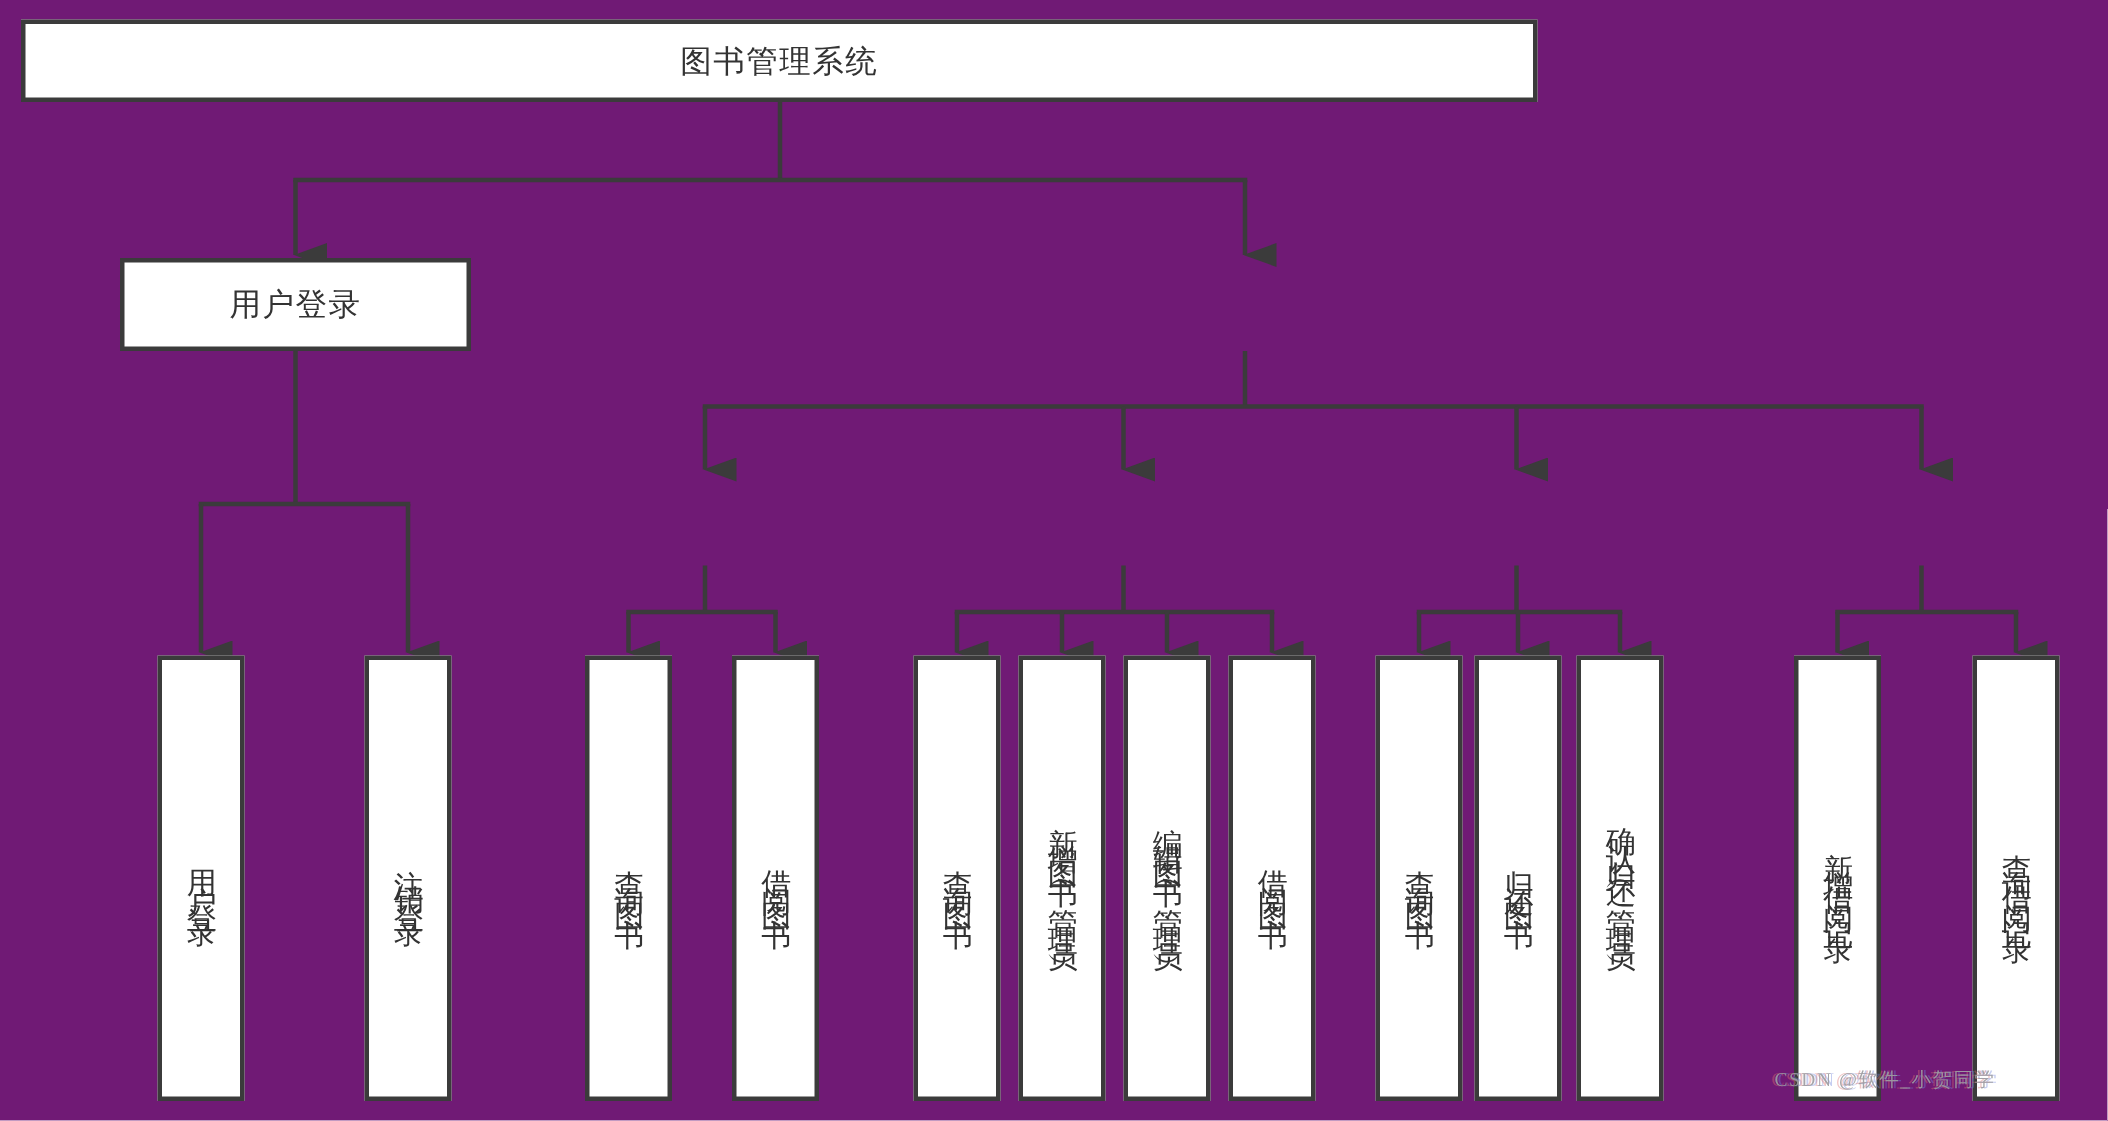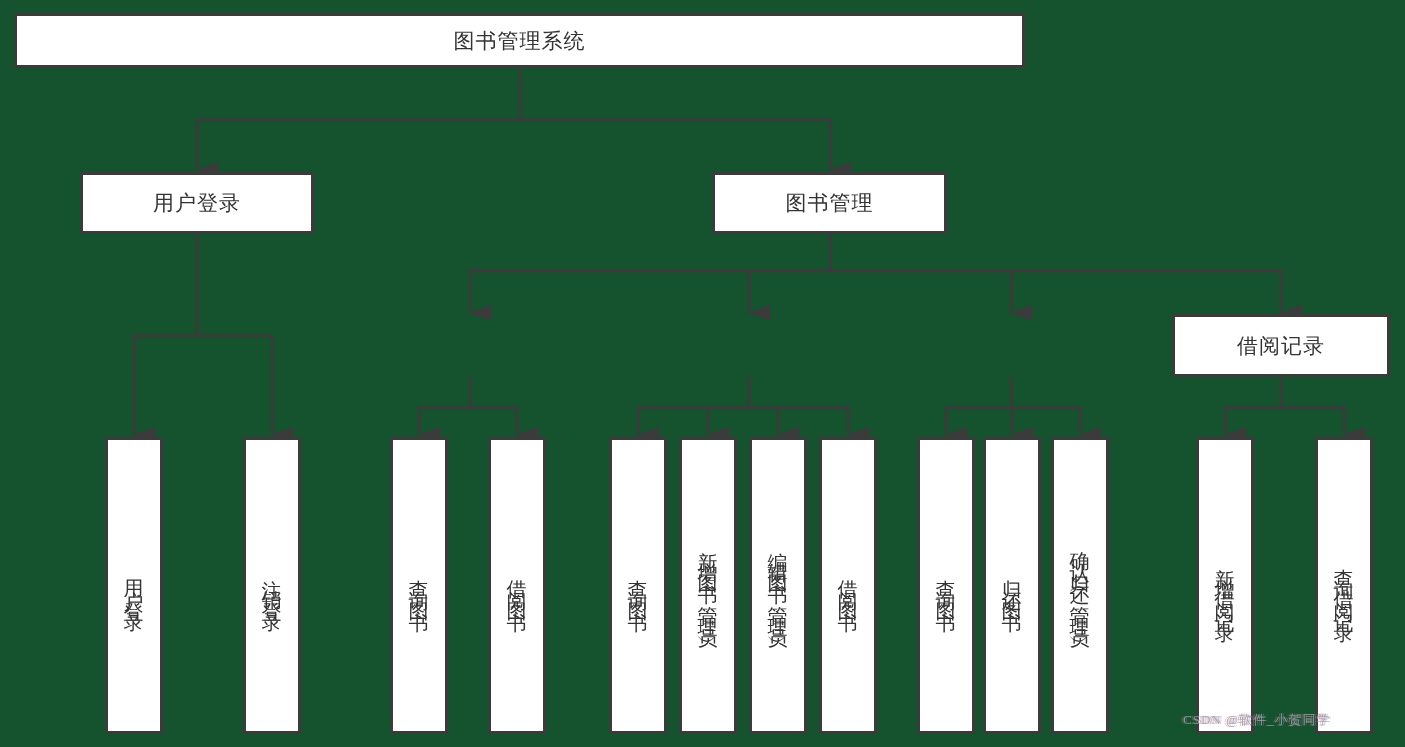--- a/index.html
+++ b/index.html
@@ -1,17 +1,17 @@
 <!DOCTYPE html>
 <html><head>
 <meta charset="utf-8">
 <style>
   html,body{margin:0;padding:0;background:#fff;}
   .stage{
-    position:relative;width:1405px;height:747px;background:#14532d;
+    position:relative;width:1405px;height:747px;background:#701a75;
     font-family:"Liberation Sans",sans-serif;overflow:hidden;
   }
   .wires{position:absolute;left:0;top:0;z-index:1;}
   .box{
     position:absolute;box-sizing:border-box;z-index:2;
     border:3px solid #3b3b3b;background:#ffffff;
     display:flex;align-items:center;justify-content:center;
     color:#333333;
   }
   .h .lbl{font-size:21px;letter-spacing:1px;white-space:nowrap;}
@@ -82,27 +82,21 @@
     </g>
   </svg>
 
   <div class="box h" style="left:14px;top:13px;width:1011px;height:55px">
     <span class="lbl">图书管理系统</span>
   </div>
 
   <div class="box h" style="left:80px;top:172px;width:234px;height:62px">
     <span class="lbl">用户登录</span>
   </div>
-  <div class="box h" style="left:712px;top:172px;width:235px;height:62px">
-    <span class="lbl">图书管理</span>
-  </div>
 
-  <div class="box h" style="left:1172px;top:314px;width:218px;height:63px">
-    <span class="lbl">借阅记录</span>
-  </div>
 
   <div class="box v" style="left:105px;top:437px;width:58px;height:297px">
     <span class="lbl">用户登录</span>
   </div>
   <div class="box v" style="left:243px;top:437px;width:58px;height:297px">
     <span class="lbl">注销登录</span>
   </div>
 
   <div class="box v" style="left:390px;top:437px;width:58px;height:297px">
     <span class="lbl">查询图书</span>

